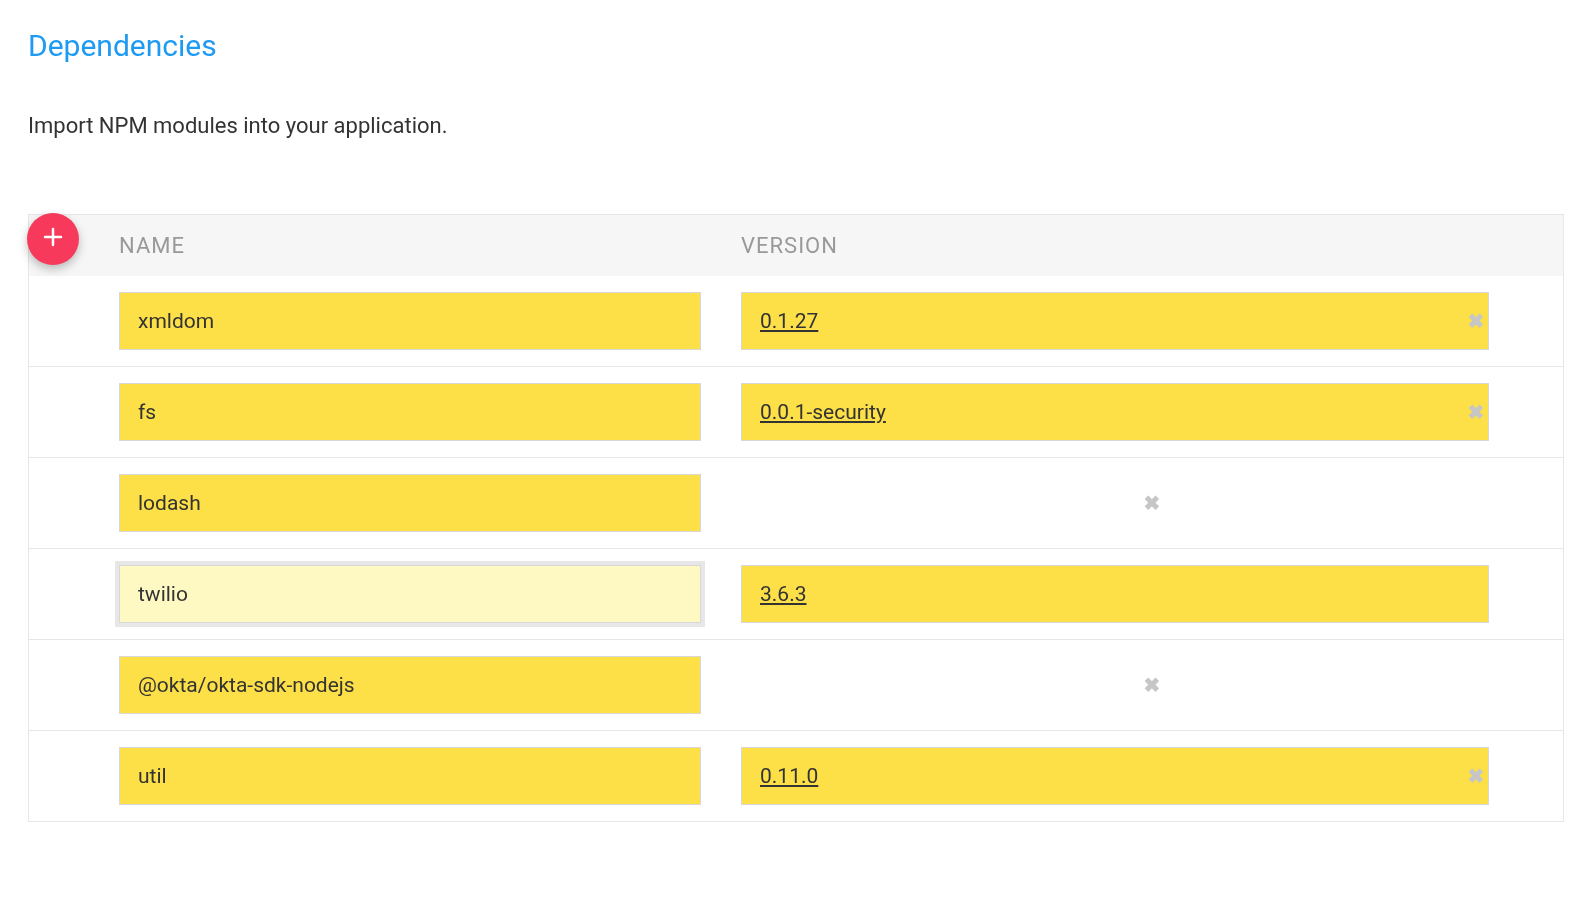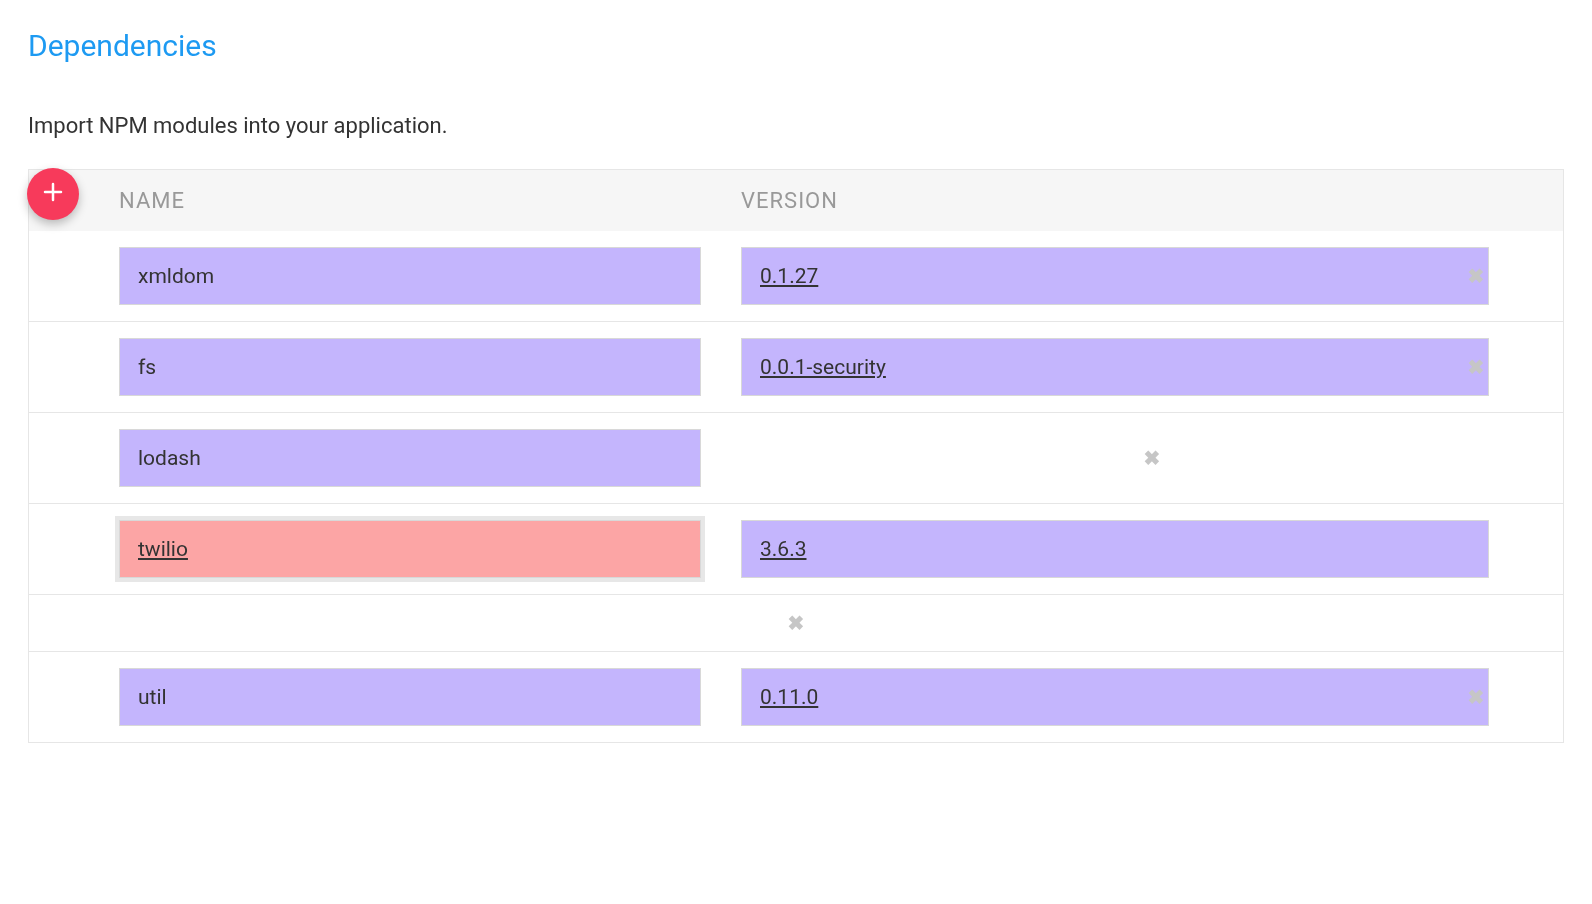--- a/index.html
+++ b/index.html
@@ -16,21 +16,21 @@
     }
     .page-title {
       font-size: 30px;
       font-weight: 400;
       color: #1d9af2;
       margin-bottom: 50px;
     }
     .page-subtitle {
       font-size: 22px;
       color: #333;
-      margin-bottom: 31px;
+      margin-bottom: 76px;
     }
     .table-wrap {
       position: relative;
       border: 1px solid #e6e6e6;
       border-bottom: none;
     }
     .add-button {
       position: absolute;
       top: -2px;
       left: -2px;
@@ -90,35 +90,34 @@
       align-items: center;
       justify-content: center;
     }
     .text-input {
       width: 582px;
       height: 58px;
       border: 1px solid #d8d8d8;
       padding: 0 18px;
       font-size: 21px;
       color: #333;
-      background: #c4b5fd;
+      background: #fde047;
       font-family: inherit;
     }
     .text-input.name-input {
       width: 582px;
     }
     .text-input.version-input {
       width: 748px;
       text-decoration: underline;
     }
     .text-input.focus-box {
-      background: #fca5a5;
+      background: #fef9c3;
       box-shadow: 0 0 0 4px rgba(120,120,120,0.18);
       outline: none;
-      text-decoration: underline;
     }
     .delete-icon {
       color: #c6c6c6;
       cursor: pointer;
       font-size: 20px;
       font-weight: bold;
     }
     .hidden {
       visibility: hidden;
     }
@@ -167,20 +166,21 @@
         </div>
       </div>
       <div class="table-row">
         <div class="cell-name"><input type="text" class="text-input name-input focus-box" value="twilio" style=""></div>
         <div class="cell-version"><input type="text" class="text-input version-input" value="3.6.3" style=""></div>
         <div class="cell-delete">
           <span class="delete-icon hidden">✖</span>
         </div>
       </div>
       <div class="table-row">
+        <div class="cell-name"><input type="text" class="text-input name-input" value="@okta/okta-sdk-nodejs" style=""></div>
         <div class="cell-delete">
           <span class="delete-icon">✖</span>
         </div>
       </div>
       <div class="table-row">
         <div class="cell-name"><input type="text" class="text-input name-input" value="util" style=""></div>
         <div class="cell-version"><input type="text" class="text-input version-input" value="0.11.0" style=""></div>
         <div class="cell-delete">
           <span class="delete-icon">✖</span>
         </div>

